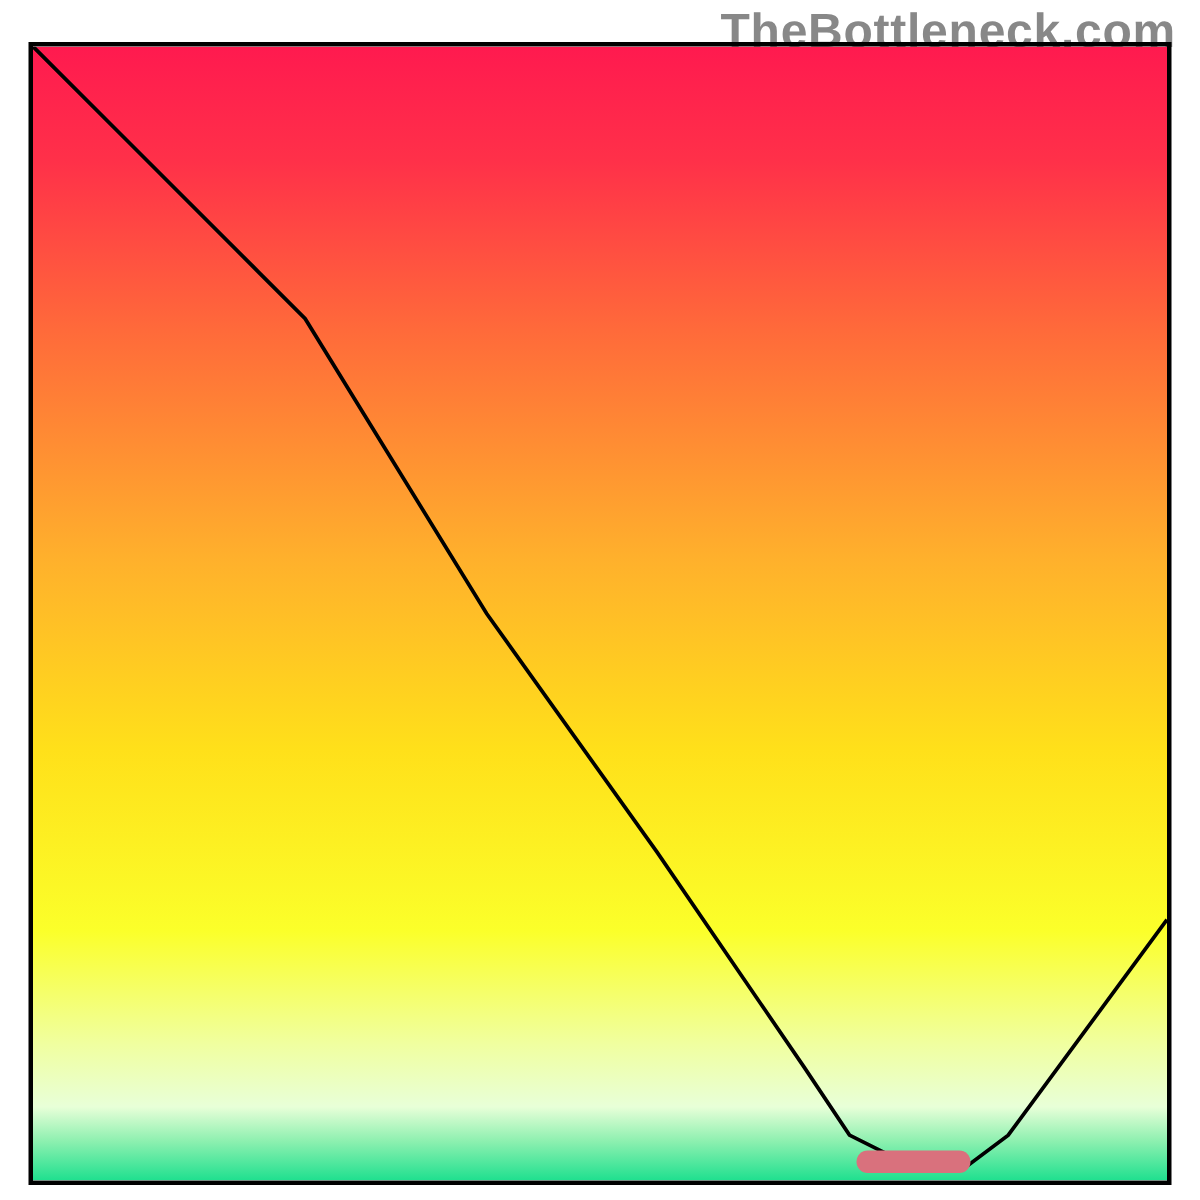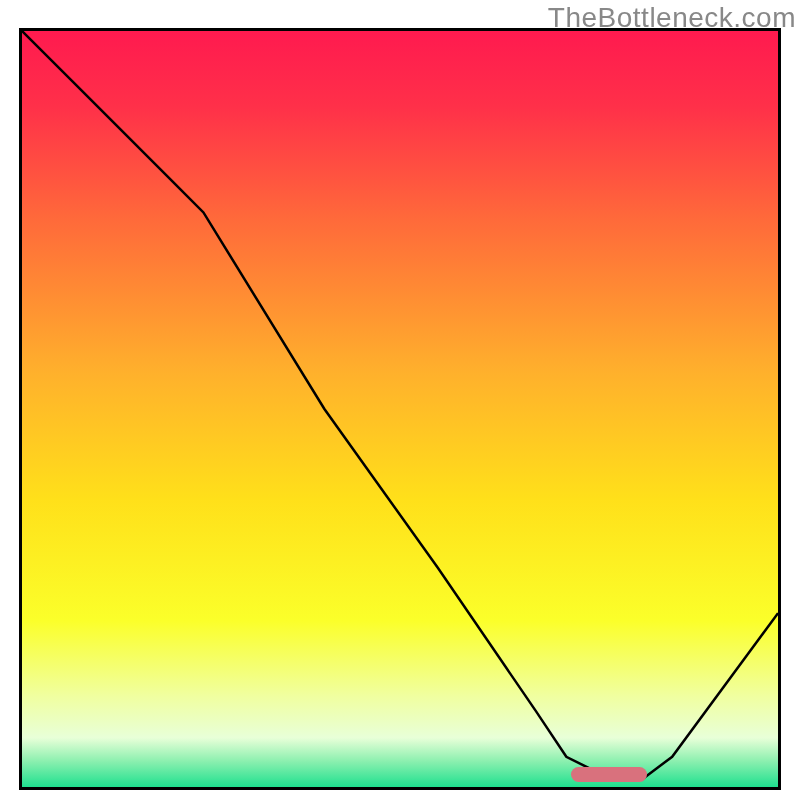--- a/index.html
+++ b/index.html
@@ -5,24 +5,24 @@
   * { margin: 0; padding: 0; box-sizing: border-box; }
   html, body { width: 800px; height: 800px; overflow: hidden; background: #fff; }
   .stage {
     position: relative;
     width: 800px;
     height: 800px;
   }
   .watermark {
     position: absolute;
     top: 2px;
-    right: 4px;
+    right: 16px;
     font-family: Arial, sans-serif;
-    font-size: 28px;
-    font-weight: normal;
+    font-size: 32px;
+    font-weight: bold;
     color: #888;
     letter-spacing: 0.5px;
   }
   .chart-box {
     position: absolute;
     left: 19px;
     top: 28px;
     width: 762px;
     height: 762px;
     border: 3px solid #000;

